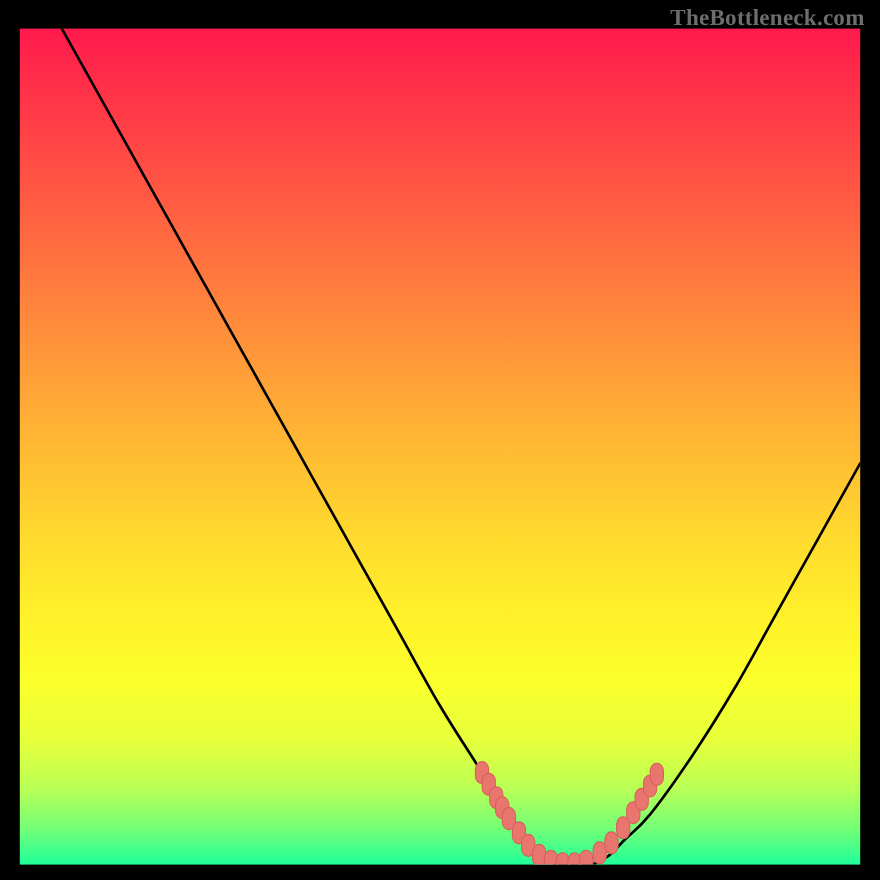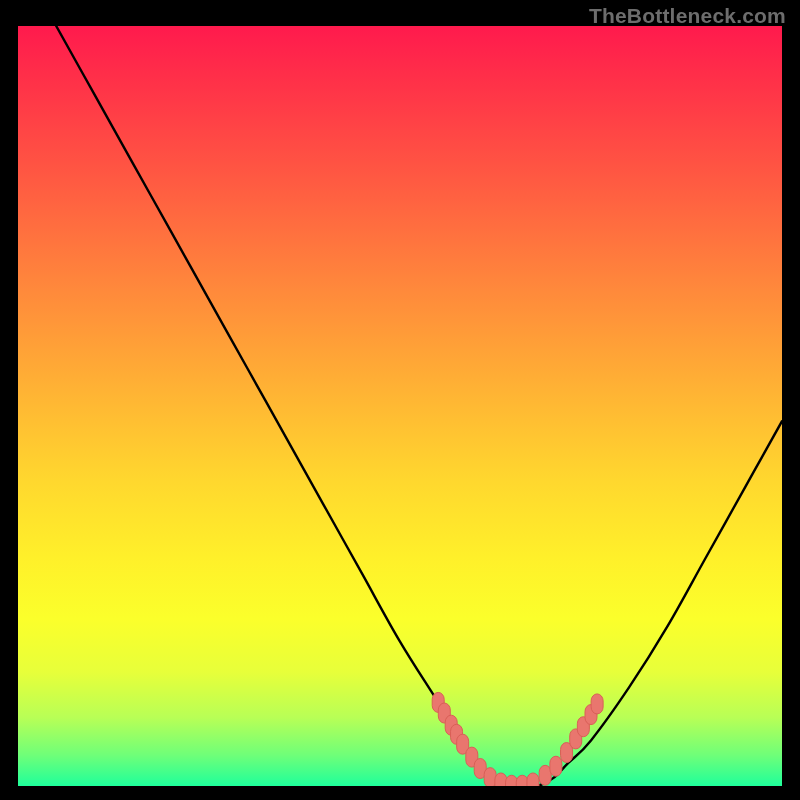--- a/index.html
+++ b/index.html
@@ -36,21 +36,21 @@
       #e7ff3a 85%,
       #b8ff56 91%,
       #6eff79 96%,
       #1fff9b 100%
     );
   }
   .watermark {
     position: absolute;
     top: 4px;
     right: 14px;
-    font-family: Liberation Sans, sans-serif;
+    font-family: Liberation Serif, serif;
     font-size: 21px;
     font-weight: 600;
     color: #6d6d6d;
     letter-spacing: 0.2px;
   }
   svg.curve {
     position: absolute;
     left: 18px;
     top: 26px;
     width: 764px;

